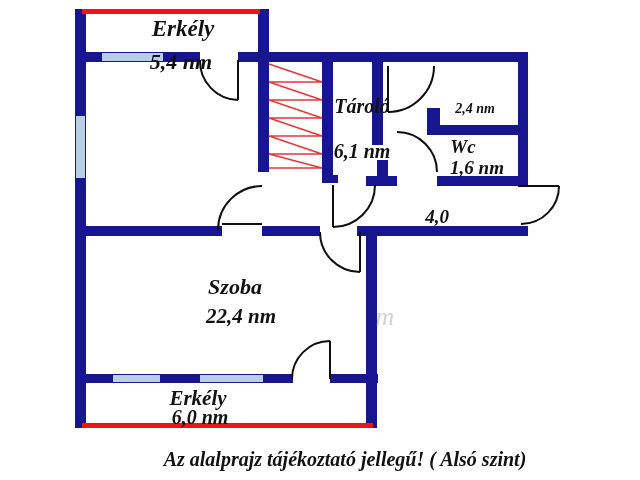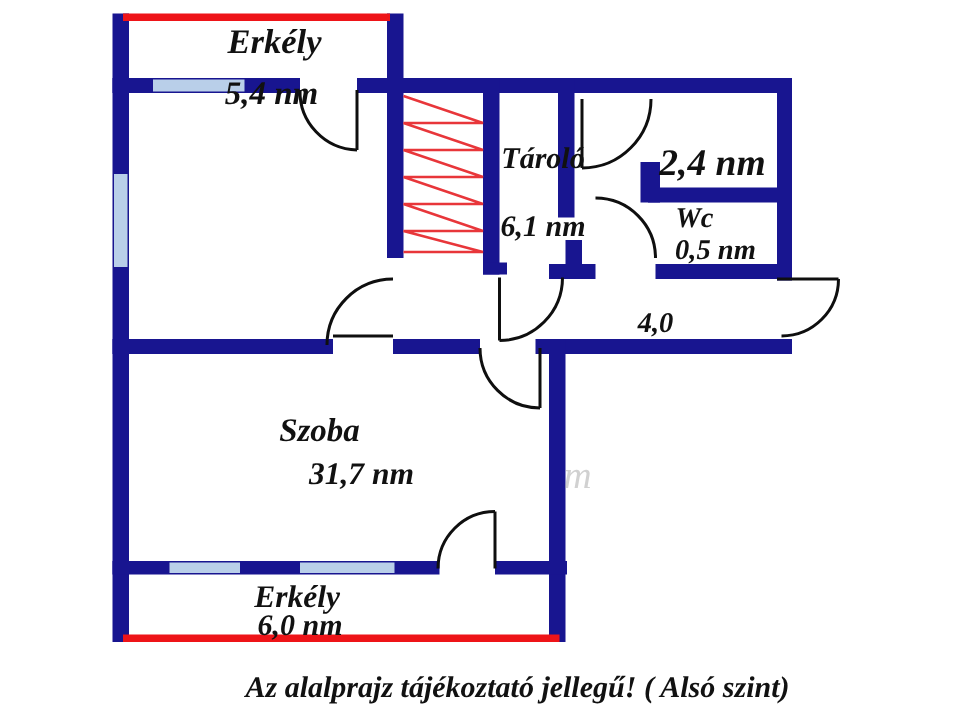--- a/index.html
+++ b/index.html
@@ -86,29 +86,29 @@
     </g>
   </svg>
 
   <div class="lbl" style="left:183px;top:28px;font-size:23px">Erkély</div>
   <div class="lbl" style="left:181px;top:62px;font-size:22px">5,4 nm</div>
 
 
   <div class="lbl" style="left:362px;top:106px;font-size:20px">Tároló</div>
   <div class="lbl" style="left:362px;top:151px;font-size:20px">6,1 nm</div>
 
-  <div class="lbl" style="left:475px;top:109px;font-size:25px">2,4 nm</div>
+  <div class="lbl" style="left:475px;top:109px;font-size:14px">2,4 nm</div>
 
   <div class="lbl" style="left:463px;top:146px;font-size:19px">Wc</div>
-  <div class="lbl" style="left:477px;top:167px;font-size:19px">0,5 nm</div>
+  <div class="lbl" style="left:477px;top:167px;font-size:19px">1,6 nm</div>
 
   <div class="lbl" style="left:437px;top:216px;font-size:19px">4,0</div>
 
-  <div class="lbl" style="left:213px;top:287px;font-size:22px">Szoba</div>
-  <div class="lbl" style="left:241px;top:316px;font-size:21px">31,7 nm</div>
+  <div class="lbl" style="left:235px;top:287px;font-size:22px">Szoba</div>
+  <div class="lbl" style="left:241px;top:316px;font-size:21px">22,4 nm</div>
 
   <div class="lbl" style="left:198px;top:398px;font-size:21px">Erkély</div>
   <div class="lbl" style="left:200px;top:417px;font-size:20px">6,0 nm</div>
 
   <div class="wm" style="left:385px;top:317px">m</div>
 
   <div class="caption" style="left:345px;top:459px">Az alalprajz tájékoztató jellegű! ( Alsó szint)</div>
 
 </div>
 

